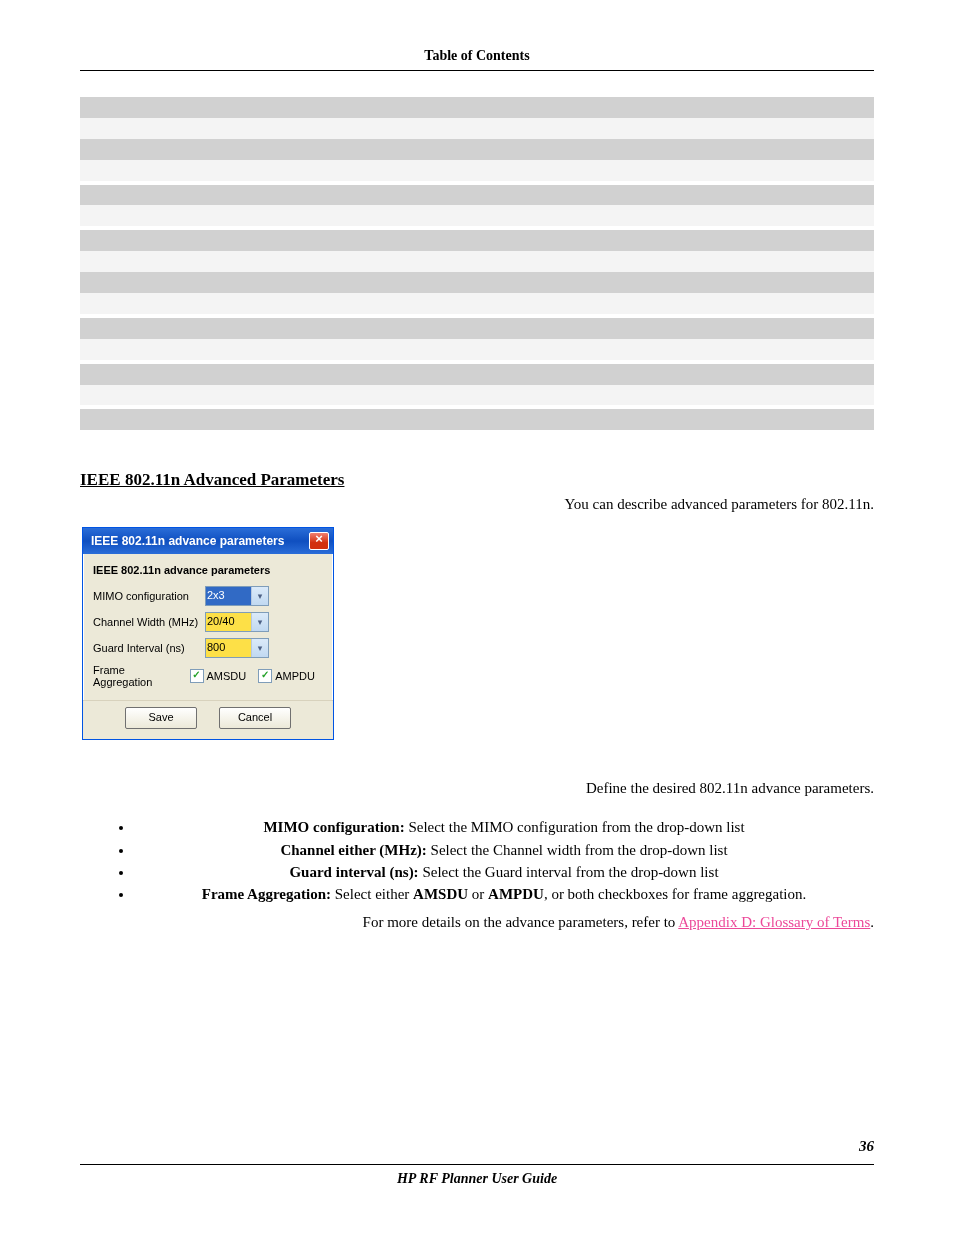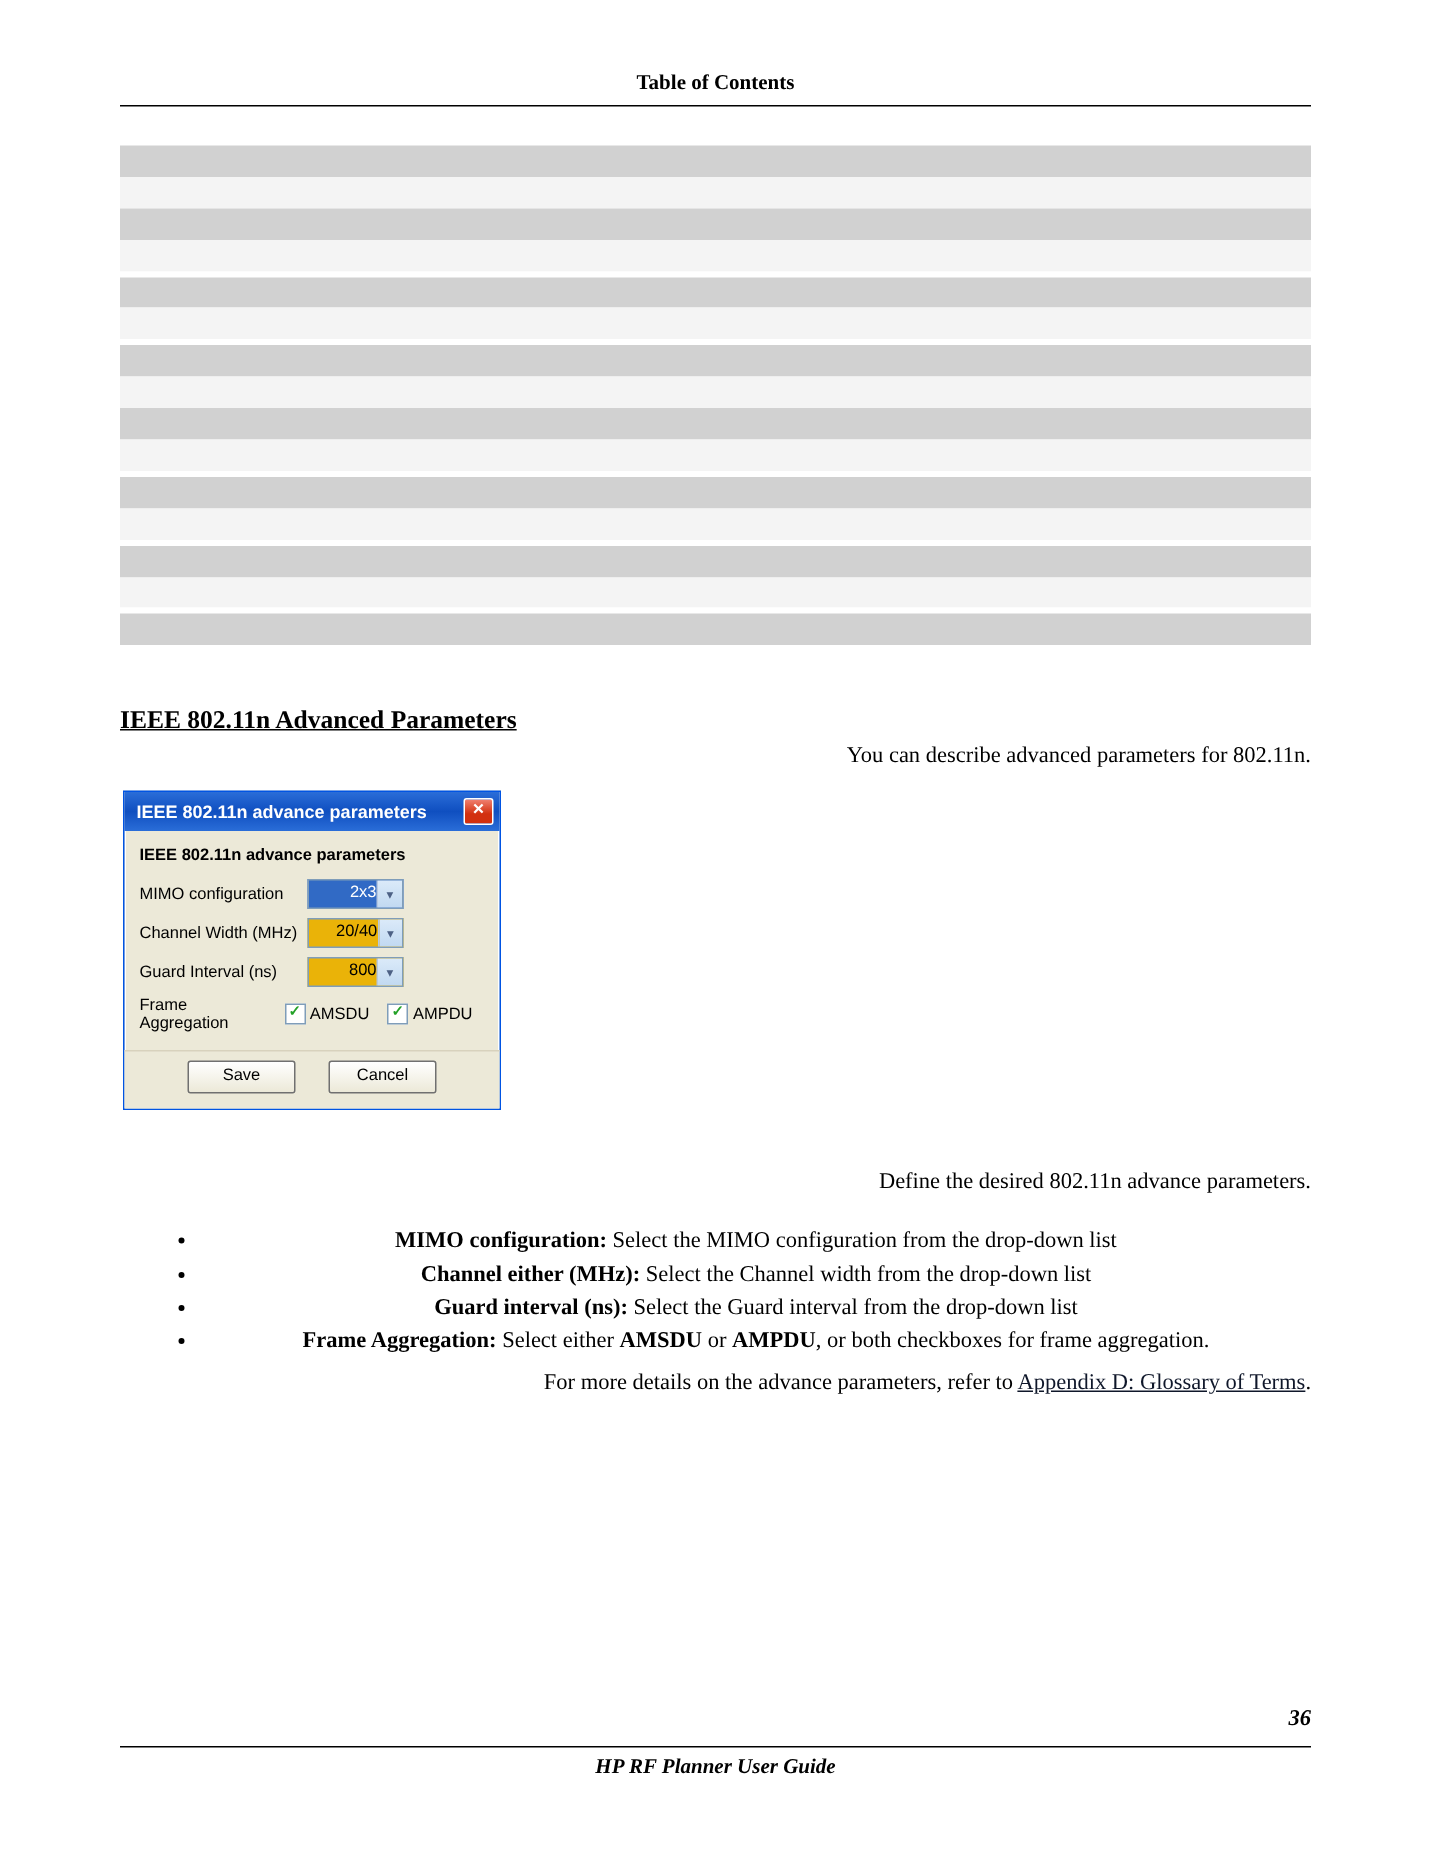--- a/index.html
+++ b/index.html
@@ -32,21 +32,21 @@
   .param-table td {
     vertical-align: top;
     font-size: 13px;
     padding: 2px 4px;
     line-height: 1.3;
   }
   .param-table td.left  { width: 230px; }
   .param-table td.right { }
   .row-dark  td { background: #d1d1d1; }
   .row-light td { background: #f4f4f4; }
-  a.inline-link { color: #0f172a; text-decoration: underline; }
+  a.inline-link { color: #ec4899; text-decoration: underline; }
   .section-heading {
     font-weight: bold;
     text-decoration: underline;
     font-size: 17px;
     margin-top: 40px;
     margin-bottom: 4px;
   }
   .body-text { font-size: 15px; margin: 6px 0 14px 0; text-align: right; }
 
   .dialog {
@@ -94,29 +94,28 @@
     margin-bottom: 6px;
     gap: 4px;
   }
   .dlg-row .lbl { width: 108px; color: #000; }
   .combo {
     display: flex;
     align-items: stretch;
     width: 62px;
     height: 18px;
     border: 1px solid #7f9db9;
-    background: #eab308;
+    background: #fde047;
   }
   .combo.sel { background: #316ac5; color: #fff; }
   .combo .val {
     flex: 1;
     font-size: 11px;
-    padding-left: 18px;
+    padding-left: 1px;
     line-height: 16px;
-    text-align: right;
   }
   .combo .arrow {
     width: 16px;
     background: linear-gradient(to bottom, #dbeaf9 0%, #c1d9f1 100%);
     border-left: 1px solid #b6c8e0;
     display: flex;
     align-items: center;
     justify-content: center;
     color: #4d6185;
     font-size: 9px;

